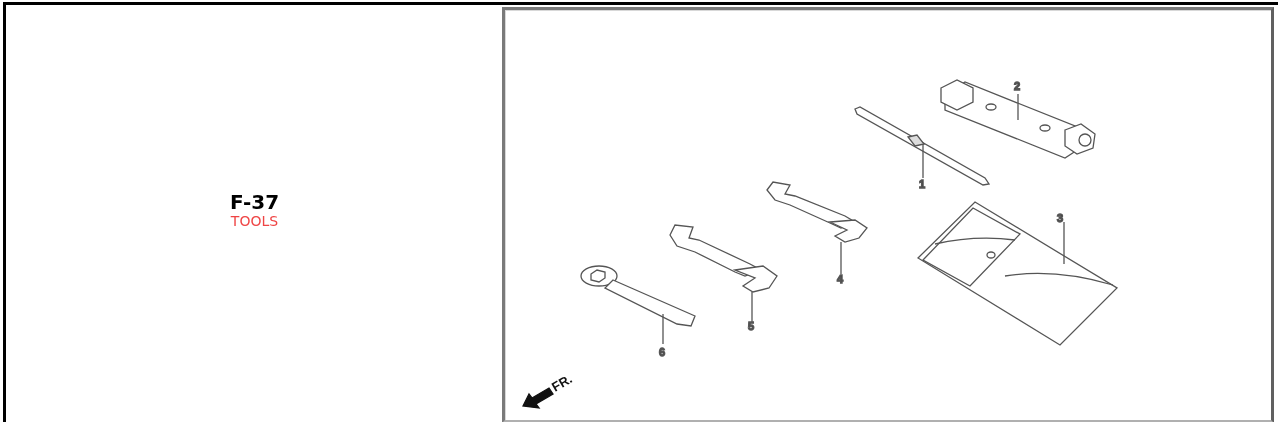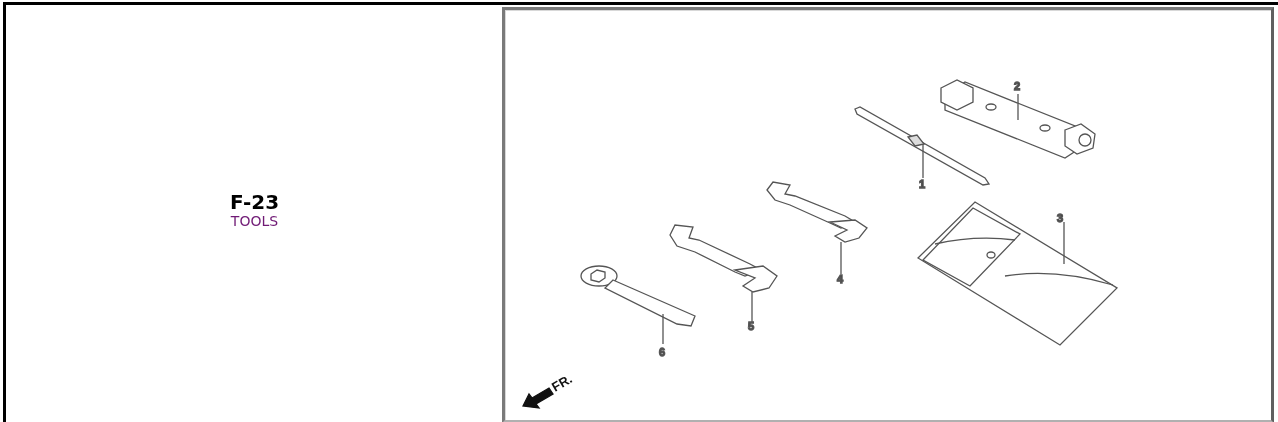--- a/index.html
+++ b/index.html
@@ -7,41 +7,41 @@
     .outer {
       position: absolute; left: 3px; top: 2px; width: 1275px; height: 430px;
       border-top: 3px solid #000; border-left: 3px solid #000;
       box-sizing: border-box; background: #fff;
     }
     .left-cell {
       position: absolute; left: 0; top: 0; width: 497px; height: 420px;
       display: flex; flex-direction: column; align-items: center; justify-content: center;
     }
     .code { font-weight: bold; font-size: 20px; color: #000; line-height: 22px; margin-top: -10px; }
-    .name { font-size: 14px; color: #701a75; line-height: 16px; }
+    .name { font-size: 14px; color: #ef4444; line-height: 16px; }
     .img-frame {
       position: absolute; left: 496px; top: 2px; width: 772px; height: 416px;
       border-top: 3px solid #7a7a7a; border-left: 3px solid #7a7a7a;
       border-right: 3px solid #606060; border-bottom: 3px solid #b0b0b0;
       box-sizing: border-box; background: #fff;
     }
     .img-frame::before {
       content: ""; position: absolute; left: 0; top: 0; right: 0; bottom: 0;
       border-top: 1px solid #d8d8d8; border-left: 1px solid #d8d8d8;
     }
     svg { position: absolute; left: 0; top: 0; }
     .lbl { font-family: "Liberation Sans", sans-serif; font-size: 11px; font-weight: bold; fill: #333; }
     .fr { font-family: "Liberation Sans", sans-serif; font-size: 13px; font-weight: bold; fill: #111; }
   </style>
 </head>
 <body>
 
 <div class="outer">
   <div class="left-cell">
-    <div class="code">F-23</div>
+    <div class="code">F-37</div>
     <div class="name">TOOLS</div>
   </div>
 
   <div class="img-frame">
     <svg width="766" height="410" viewBox="0 0 766 410">
       <g stroke="#555" stroke-width="1.3" fill="#fff">
 
         <g>
           <path d="M350 99 L355 97 L480 168 L484 174 L478 175 L352 104 Z"></path>
           <path d="M403 127 L412 125 L419 134 L410 136 Z" fill="#ddd"></path>

